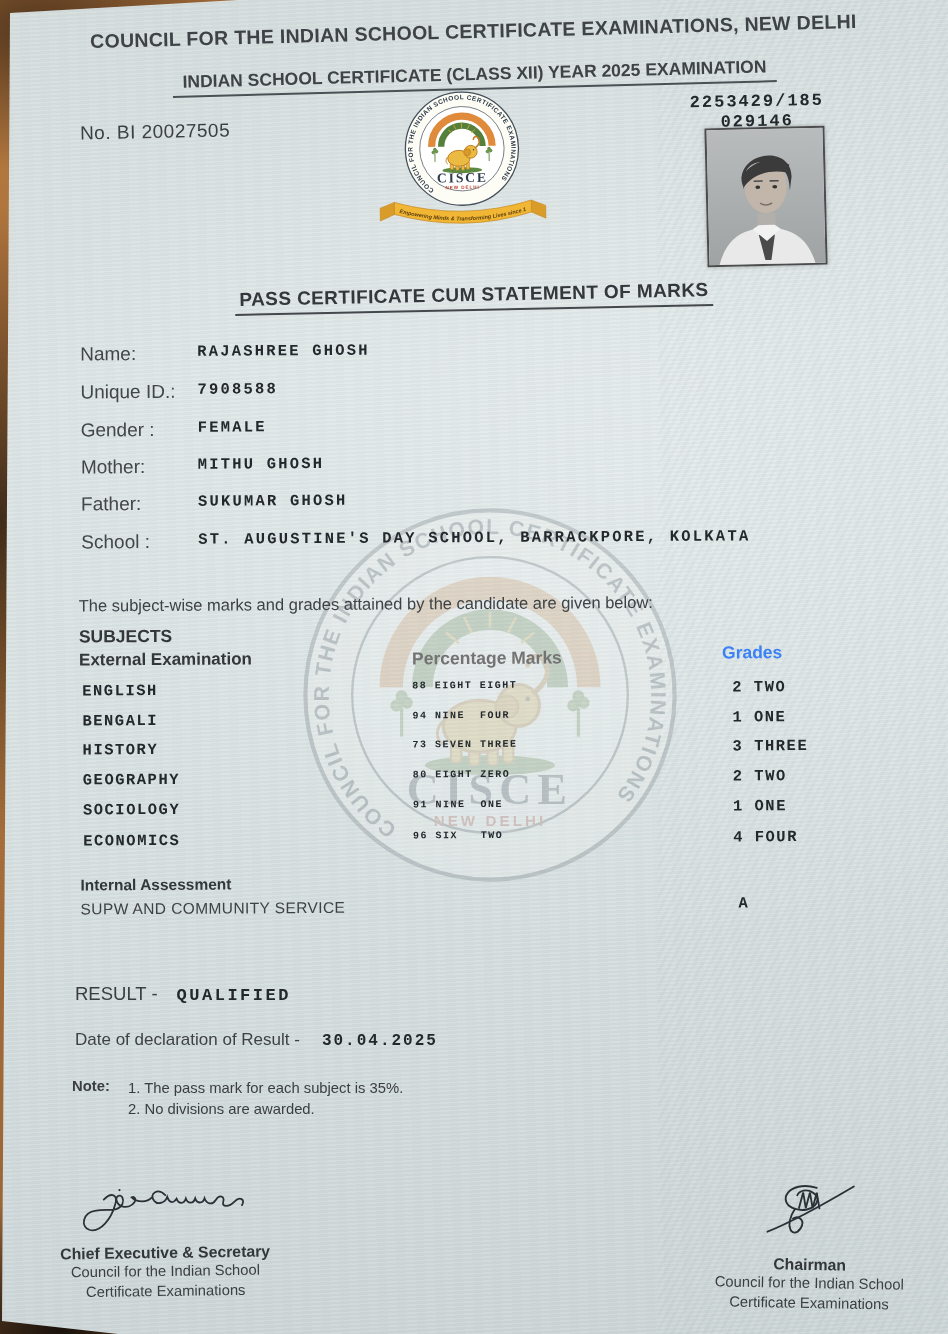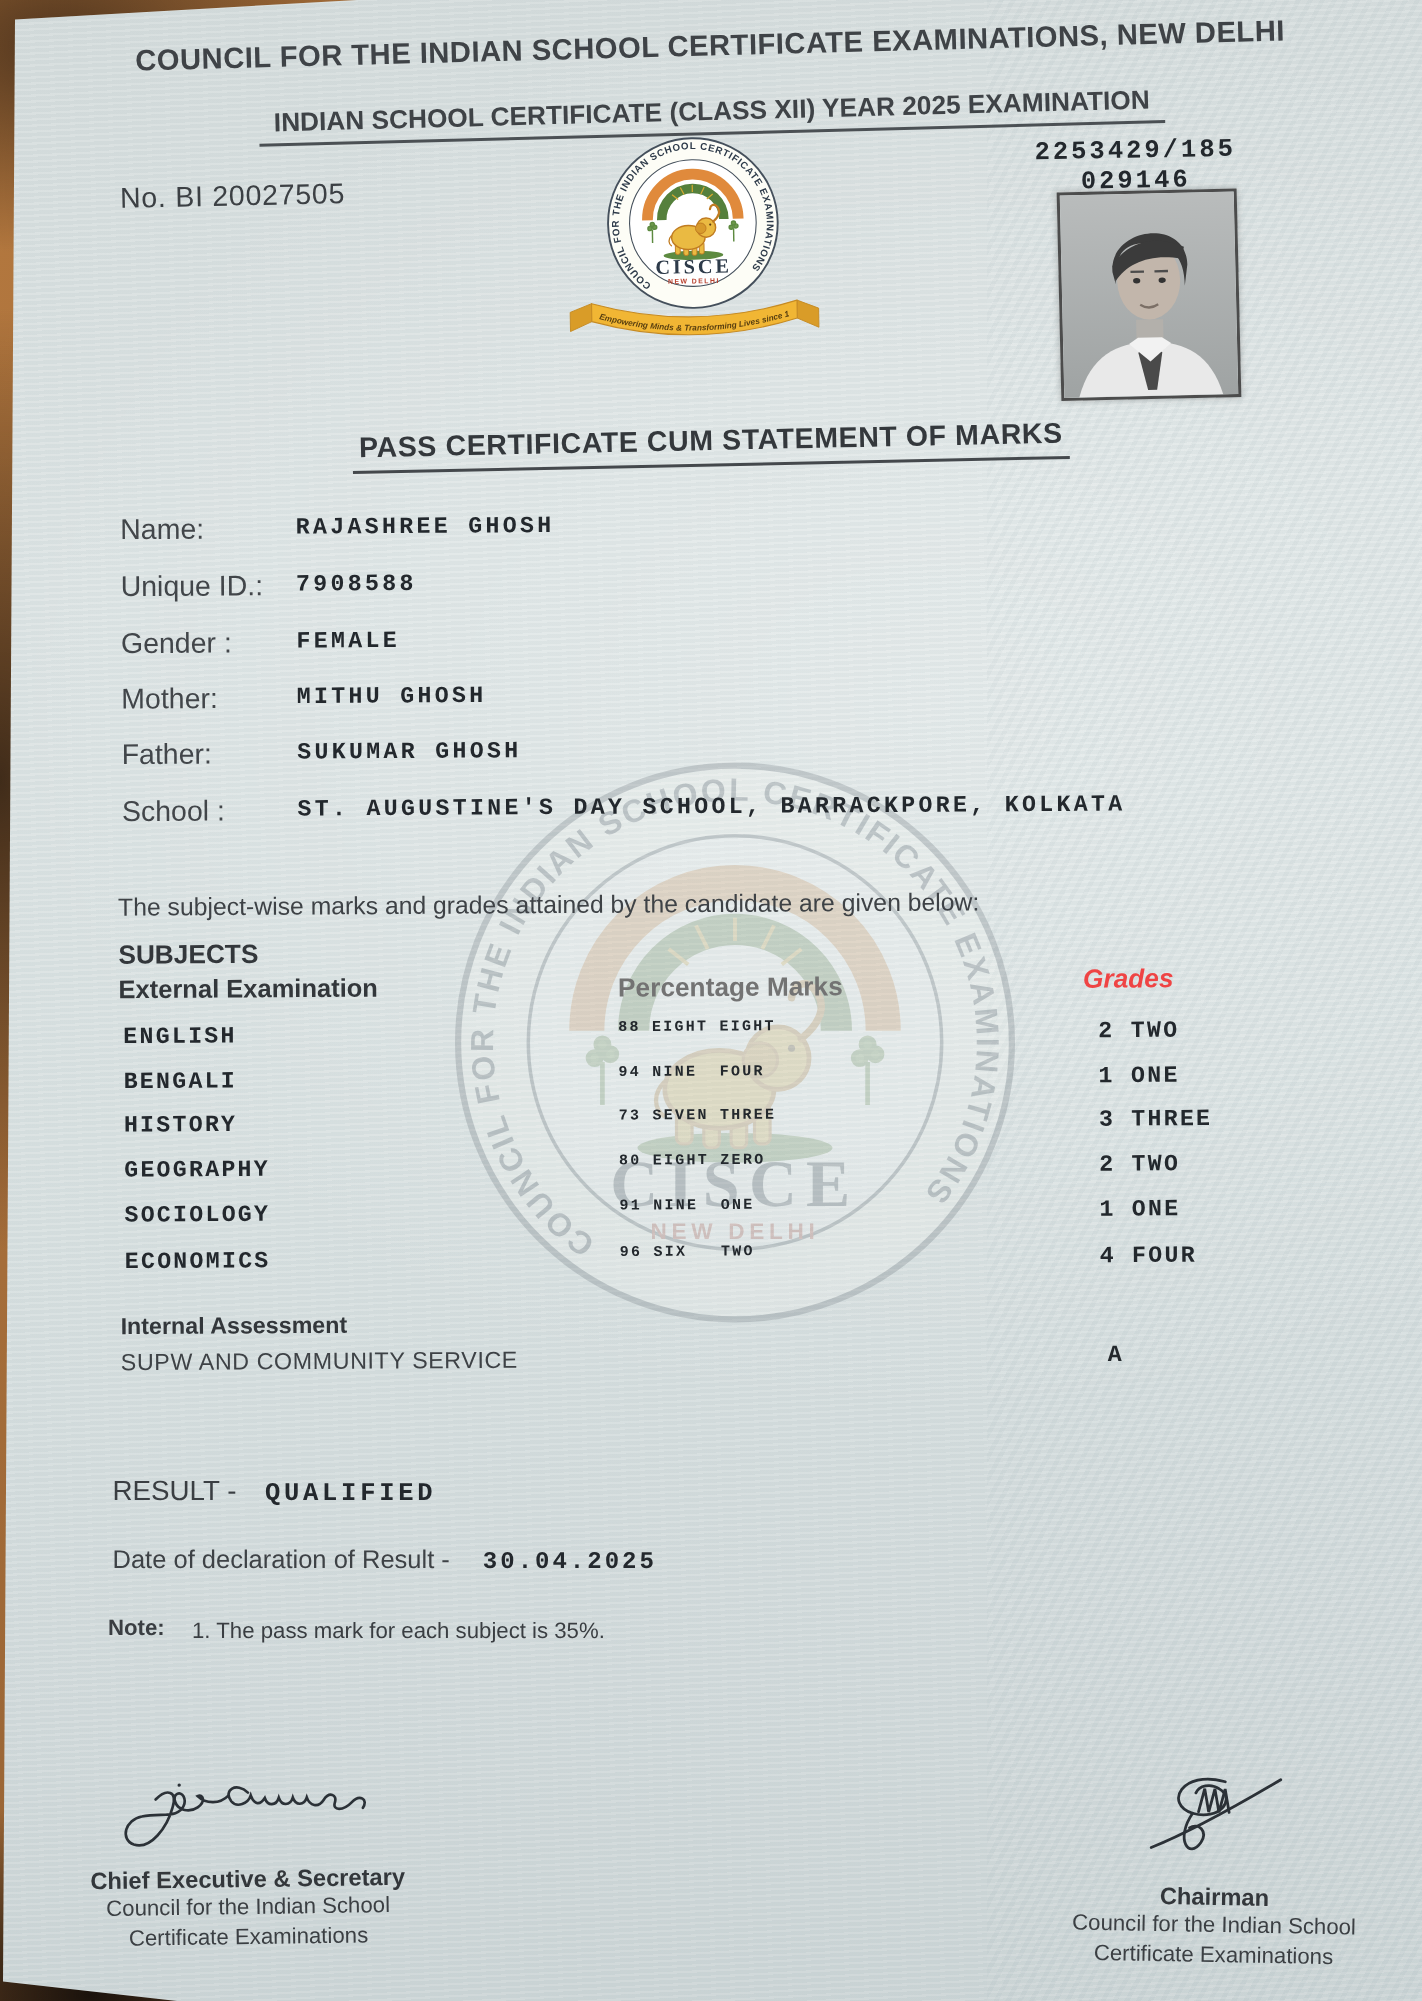--- a/index.html
+++ b/index.html
@@ -40,21 +40,21 @@
   .details{left:0;top:0;width:100%;transform:rotate(-.35deg);}
   .drow{position:absolute;left:0;width:100%;}
   .dlabel{position:absolute;left:78px;font-size:19px;color:#42464a;}
   .dvalue{position:absolute;left:195px;font-size:15.5px;letter-spacing:2.2px;}
   
   .marks{left:0;top:0;width:100%;transform:rotate(-.35deg);}
   .intro{position:absolute;left:75px;top:594px;font-size:16.5px;color:#3e4246;}
   .subjects-h{position:absolute;left:75px;top:624px;font-size:17.5px;font-weight:700;color:#33373b;}
   .col-sub{position:absolute;left:75px;top:648px;font-size:17px;font-weight:700;color:#33373b;}
   .col-marks{position:absolute;left:408px;top:648px;font-size:17.5px;font-weight:700;color:#737373;}
-  .col-grades{position:absolute;left:718px;top:644px;font-size:17.5px;font-weight:700;color:#ef4444;font-style:italic;}
+  .col-grades{position:absolute;left:718px;top:644px;font-size:17.5px;font-weight:700;color:#3b82f6;}
   .mrow{position:absolute;left:0;width:100%;}
   .msub{position:absolute;left:78px;font-size:15.5px;letter-spacing:1.5px;}
   .mmarks{position:absolute;left:408px;font-size:10px;letter-spacing:1.5px;}
   .mgrade{position:absolute;left:728px;font-size:15.5px;letter-spacing:1.5px;}
   .int-title{position:absolute;left:75px;top:874px;font-size:15.5px;font-weight:700;color:#33373b;}
   .int-sub{position:absolute;left:75px;top:898px;font-size:15.5px;color:#3e4246;letter-spacing:.4px;}
   .int-grade{position:absolute;left:733px;top:896px;font-size:15.5px;}
   
   .result{position:absolute;left:75px;top:983px;font-size:18.5px;color:#3a3e42;}
   .result .val{font-size:17px;letter-spacing:2.5px;margin-left:19px;}
@@ -255,20 +255,21 @@
     <span>RESULT -</span><span class="mono val">QUALIFIED</span>
   </div>
   <div class="dateline">
     <span>Date of declaration of Result -</span><span class="mono val">30.04.2025</span>
   </div>
 
   <div class="note">
     <span class="nl">Note:</span>
     <div class="items">
       <div>1. The pass mark for each subject is 35%.</div>
+      <div>2. No divisions are awarded.</div>
     </div>
   </div>
 
   <div class="sig-left">
     <svg width="200" height="56" viewBox="0 0 190 60" xmlns="http://www.w3.org/2000/svg" fill="none" stroke="#2b3137" stroke-width="1.9" stroke-linecap="round">
       <path d="M 30 18 C 38 10 46 12 42 24 C 38 38 26 54 14 50 C 4 46 8 32 20 30 C 30 28 38 30 44 28 C 50 26 52 20 50 16 C 48 12 42 14 44 20 C 46 26 54 28 60 24 C 66 20 64 14 60 16 C 66 22 76 22 82 16"></path>
       <path d="M 96 14 C 88 6 78 12 84 20 C 88 25 96 22 98 16 C 100 22 104 24 108 18 C 110 24 116 24 118 18 C 120 24 126 24 128 18 C 130 24 136 24 138 18 C 140 24 146 26 150 20 C 154 14 160 16 158 22 C 156 28 164 28 170 22 C 176 16 182 20 178 26"></path>
       <circle cx="47" cy="8" r="1.2" fill="#2b3137" stroke="none"></circle>
     </svg>
     <div class="who">Chief Executive &amp; Secretary</div>

